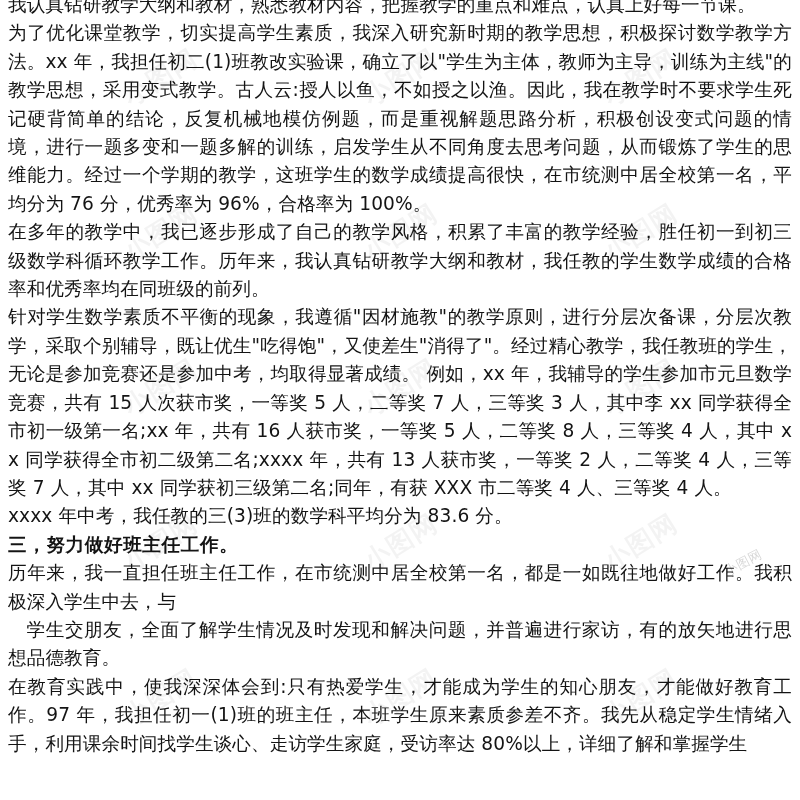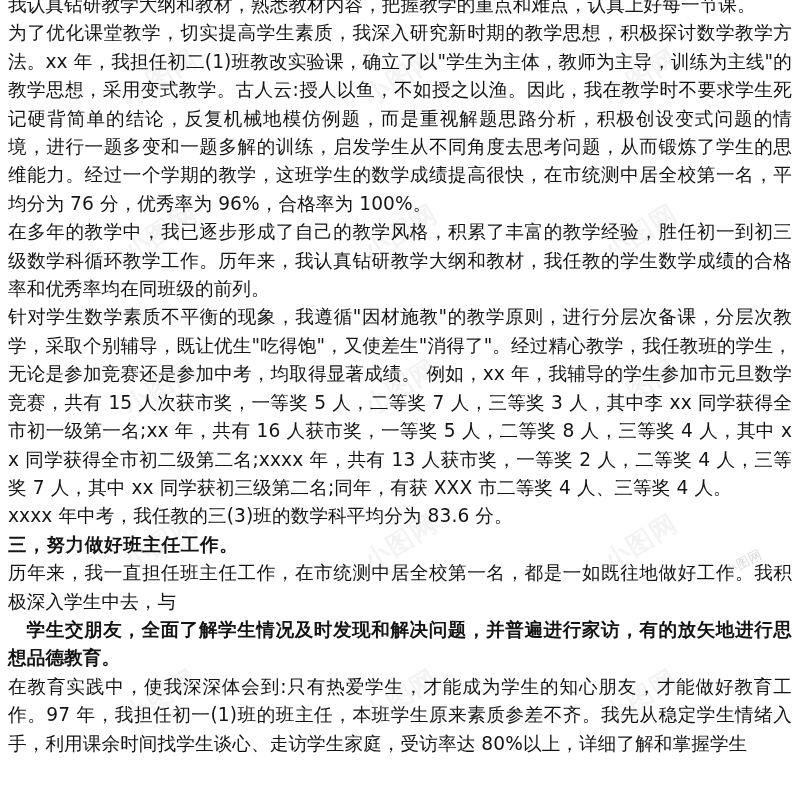--- a/index.html
+++ b/index.html
@@ -78,21 +78,20 @@
     word-break: break-all;
     color: #141414;
   }
   p.para.heading {
     font-weight: 700;
     text-align: left;
     letter-spacing: 0.6px;
   }
   p.para.indent-sm {
     text-indent: 1em;
-    font-weight: bold;
   }
 </style>
 </head>
 <body>
 
 <div id="page">
 
   <div id="watermark-layer">
       <div class="wm" style="left: 120px; top: 60px;">小图网</div>
       <div class="wm" style="left: 360px; top: 60px;">小图网</div>

